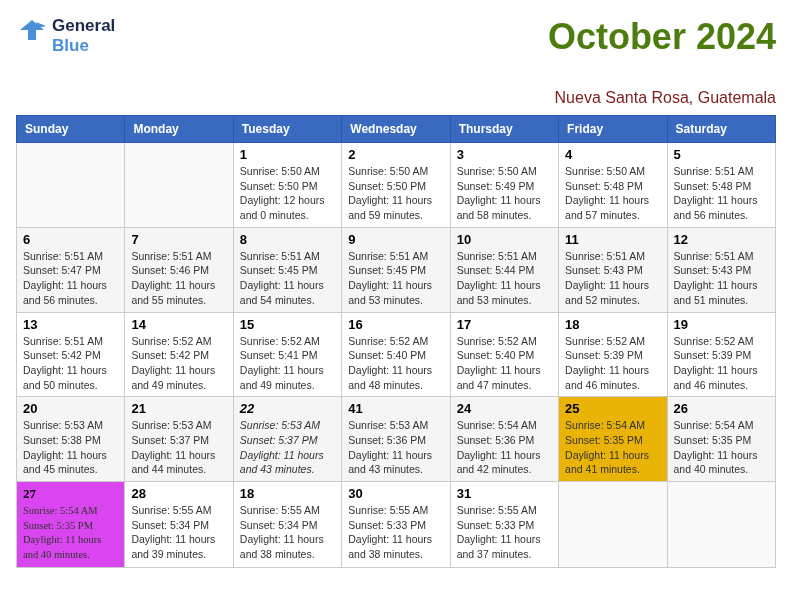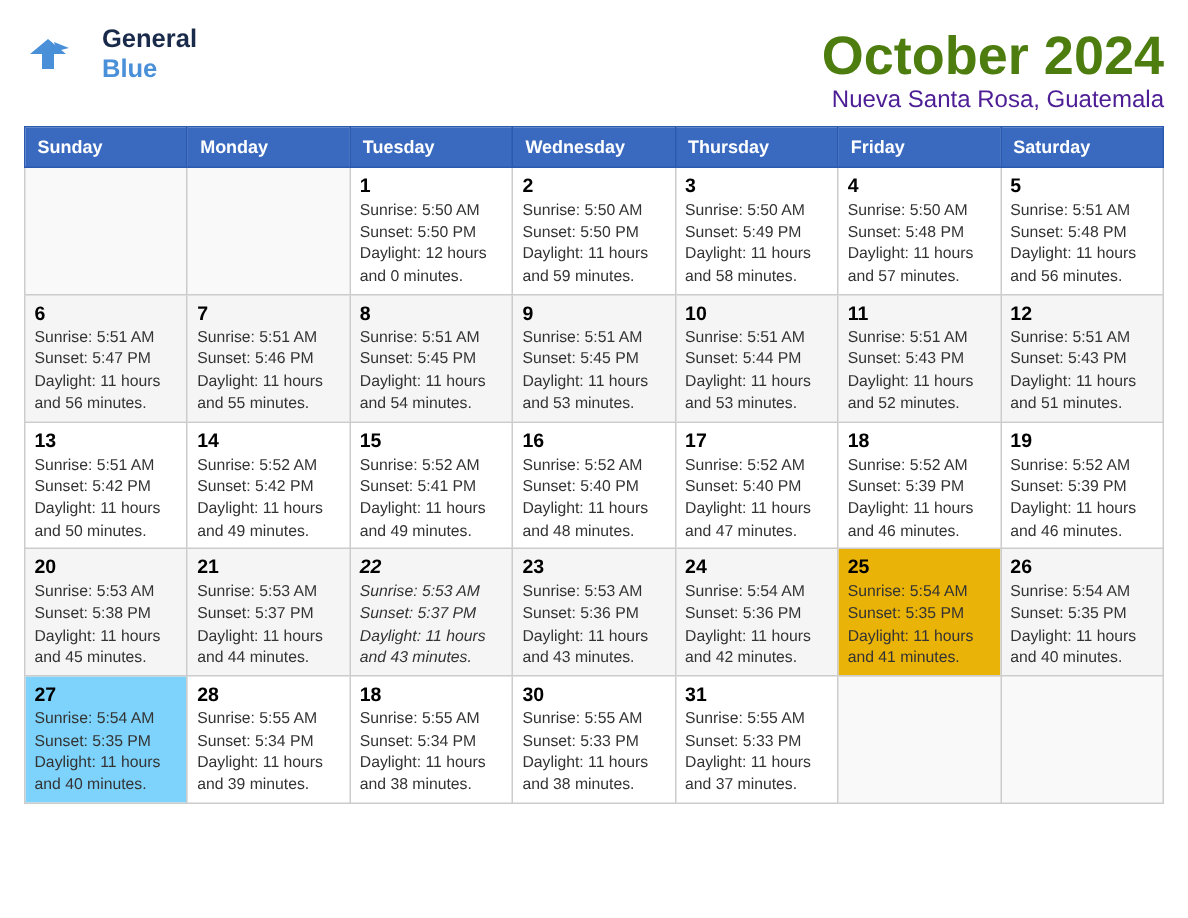--- a/index.html
+++ b/index.html
@@ -11,38 +11,39 @@
       padding: 16px;
     }
     .header {
       display: flex;
       justify-content: space-between;
       align-items: flex-start;
       margin-bottom: 8px;
     }
     .logo {
       display: flex;
-      align-items: center;
-      gap: 20px;
+      align-items: flex-start;
+      gap: 4px;
     }
     .logo-bird {
       width: 32px;
       height: 28px;
     }
     .title-block {
       text-align: right;
     }
     .month-title {
       font-size: 36px;
       font-weight: bold;
       color: #4d7c0f;
     }
     .location {
       font-size: 16px;
-      color: #4c1d95;
+      color: #7f1d1d;
+      margin-top: 31px;
     }
     .calendar {
       width: 100%;
       border-collapse: collapse;
       font-size: 11px;
     }
     .calendar th {
       background: #3a6abf;
       color: #fff;
       text-align: left;
@@ -248,21 +249,21 @@
 Sunset: 5:37 PM
 Daylight: 11 hours and 44 minutes.</div>
         </td>
         <td style="background: rgb(245, 245, 245); font-style: italic;">
           <span class="day-number">22</span>
           <div class="day-info" style="white-space: pre-line;">Sunrise: 5:53 AM
 Sunset: 5:37 PM
 Daylight: 11 hours and 43 minutes.</div>
         </td>
         <td style="background: rgb(245, 245, 245);">
-          <span class="day-number">23</span>
+          <span class="day-number">41</span>
           <div class="day-info" style="white-space: pre-line;">Sunrise: 5:53 AM
 Sunset: 5:36 PM
 Daylight: 11 hours and 43 minutes.</div>
         </td>
         <td style="background: rgb(245, 245, 245);">
           <span class="day-number">24</span>
           <div class="day-info" style="white-space: pre-line;">Sunrise: 5:54 AM
 Sunset: 5:36 PM
 Daylight: 11 hours and 42 minutes.</div>
         </td>
@@ -273,21 +274,21 @@
 Daylight: 11 hours and 41 minutes.</div>
         </td>
         <td style="background: rgb(245, 245, 245);">
           <span class="day-number">26</span>
           <div class="day-info" style="white-space: pre-line;">Sunrise: 5:54 AM
 Sunset: 5:35 PM
 Daylight: 11 hours and 40 minutes.</div>
         </td>
       </tr>
       <tr class="week-row">
-        <td style="background: #7dd3fc;">
+        <td style="background: #d946ef; font-family: Liberation Serif, serif;">
           <span class="day-number">27</span>
           <div class="day-info" style="white-space: pre-line;">Sunrise: 5:54 AM
 Sunset: 5:35 PM
 Daylight: 11 hours and 40 minutes.</div>
         </td>
         <td style="background: rgb(255, 255, 255);">
           <span class="day-number">28</span>
           <div class="day-info" style="white-space: pre-line;">Sunrise: 5:55 AM
 Sunset: 5:34 PM
 Daylight: 11 hours and 39 minutes.</div>

